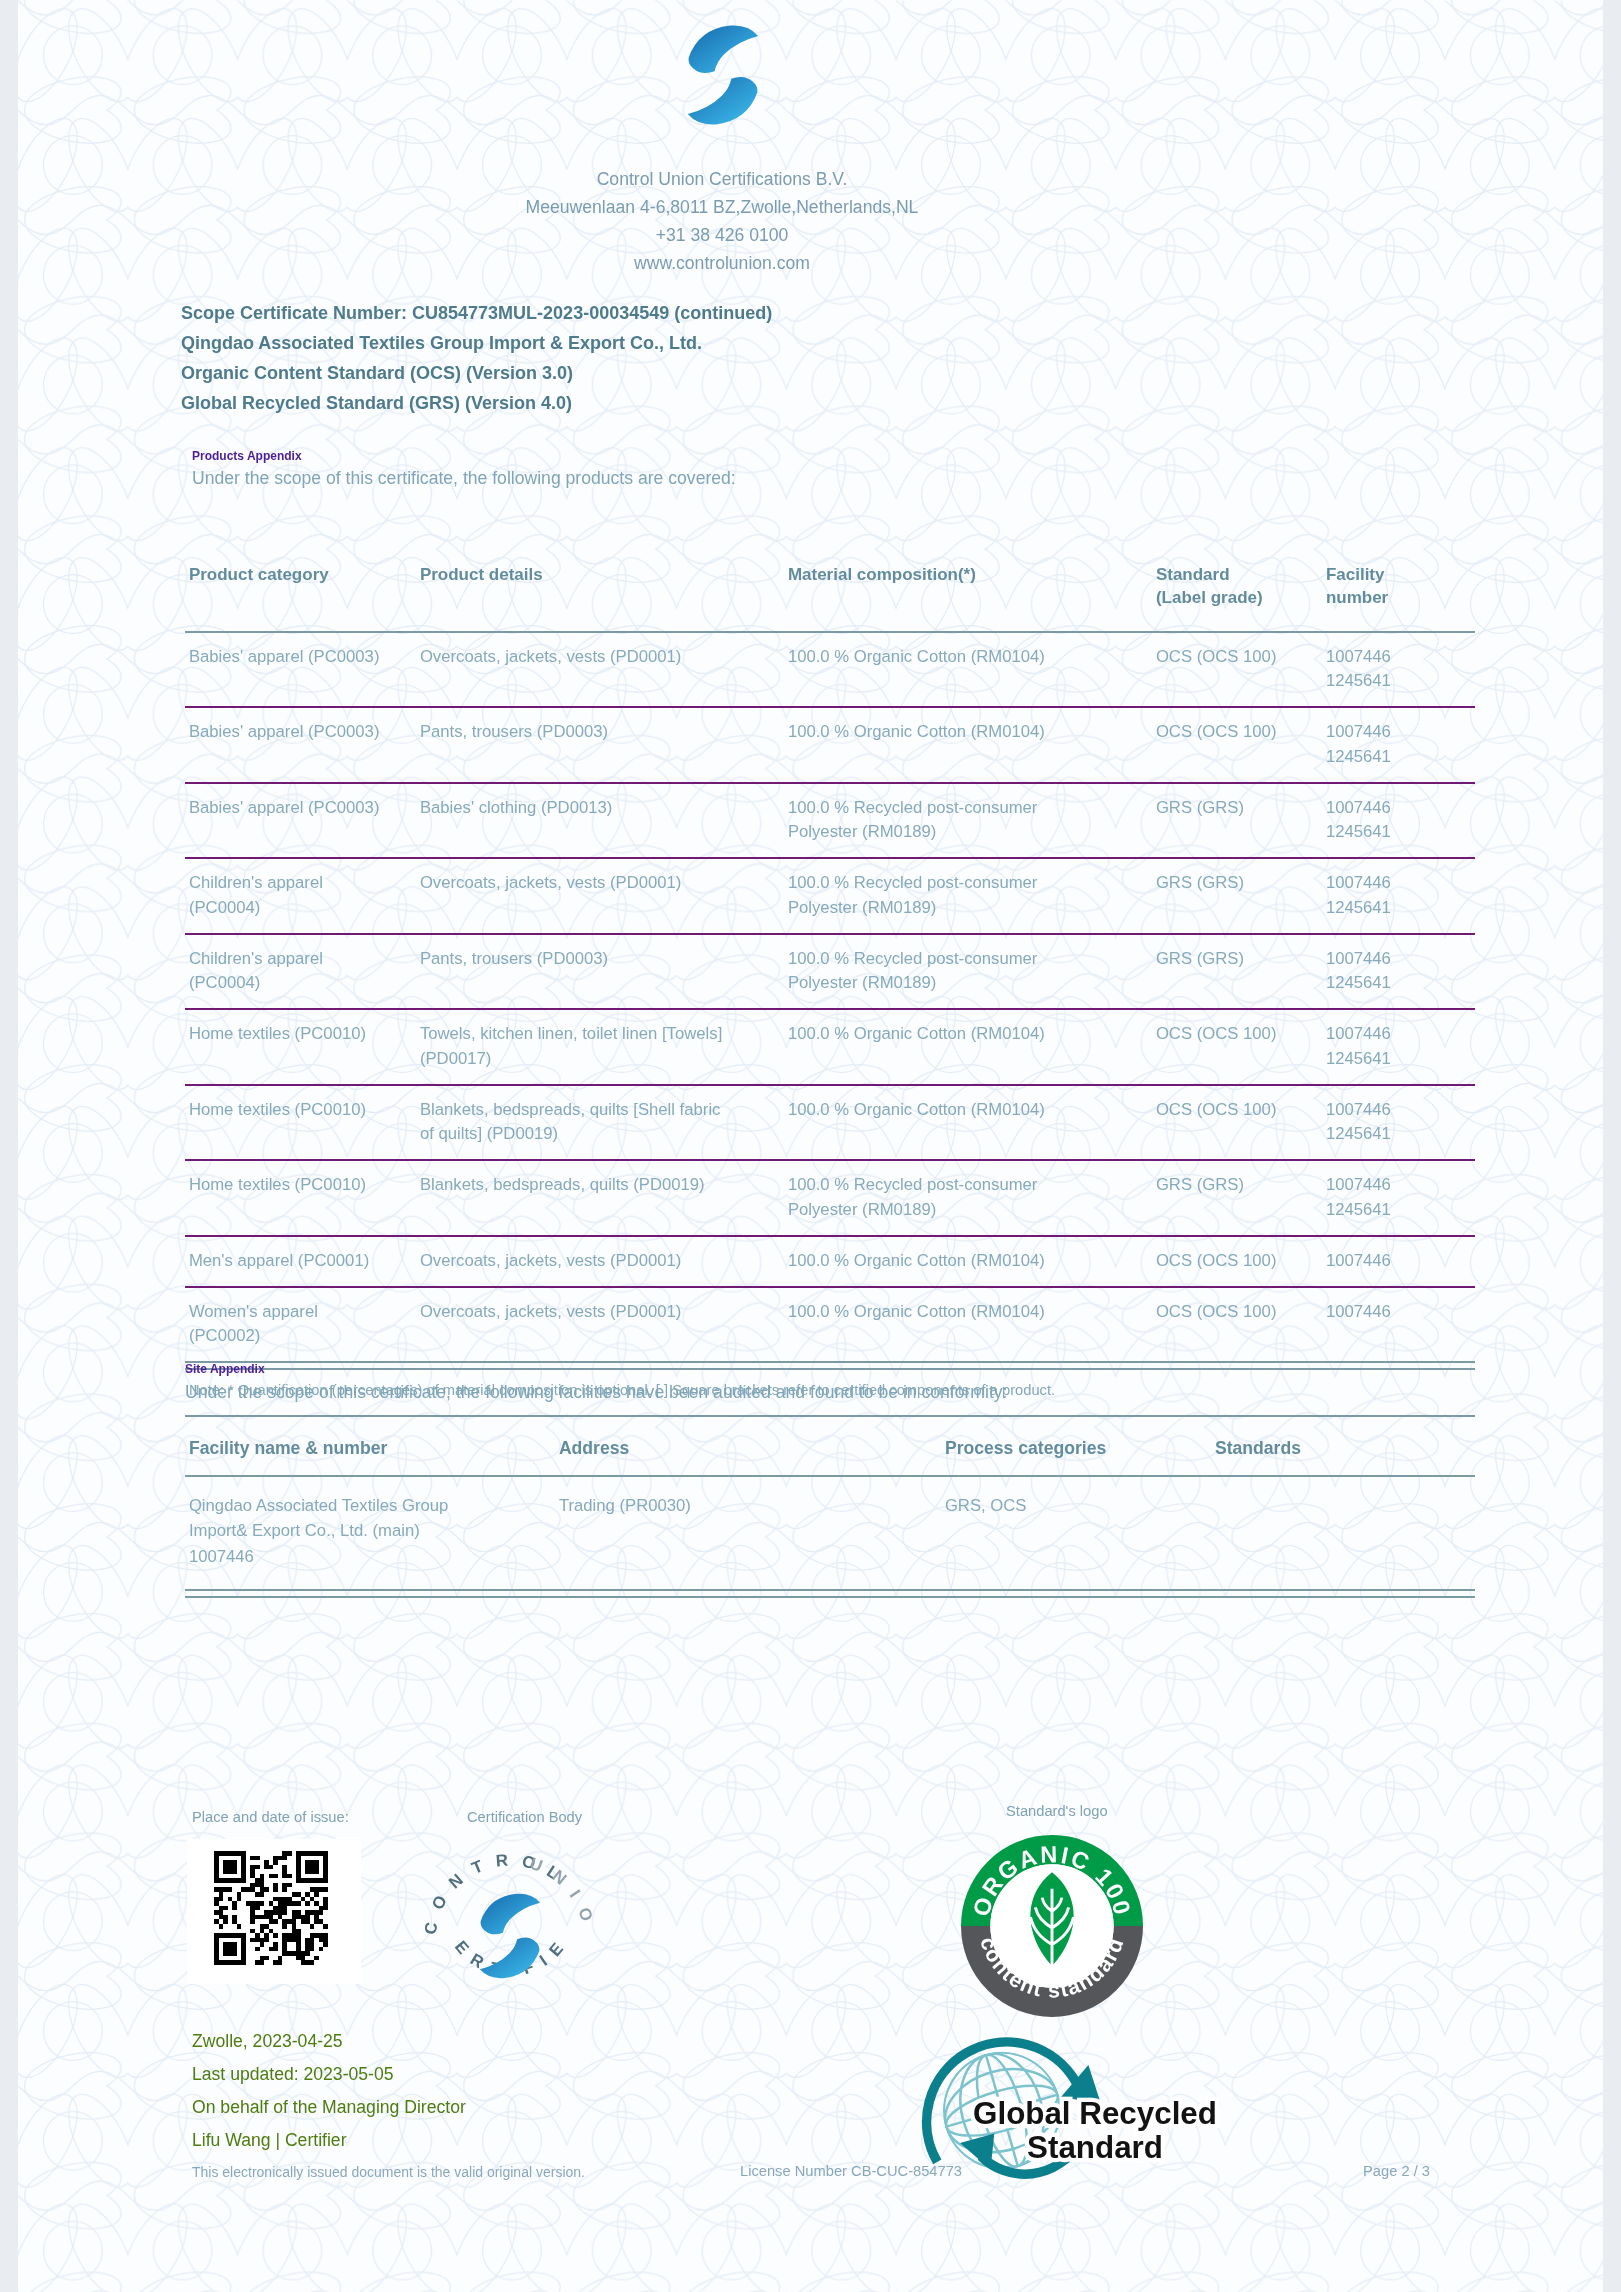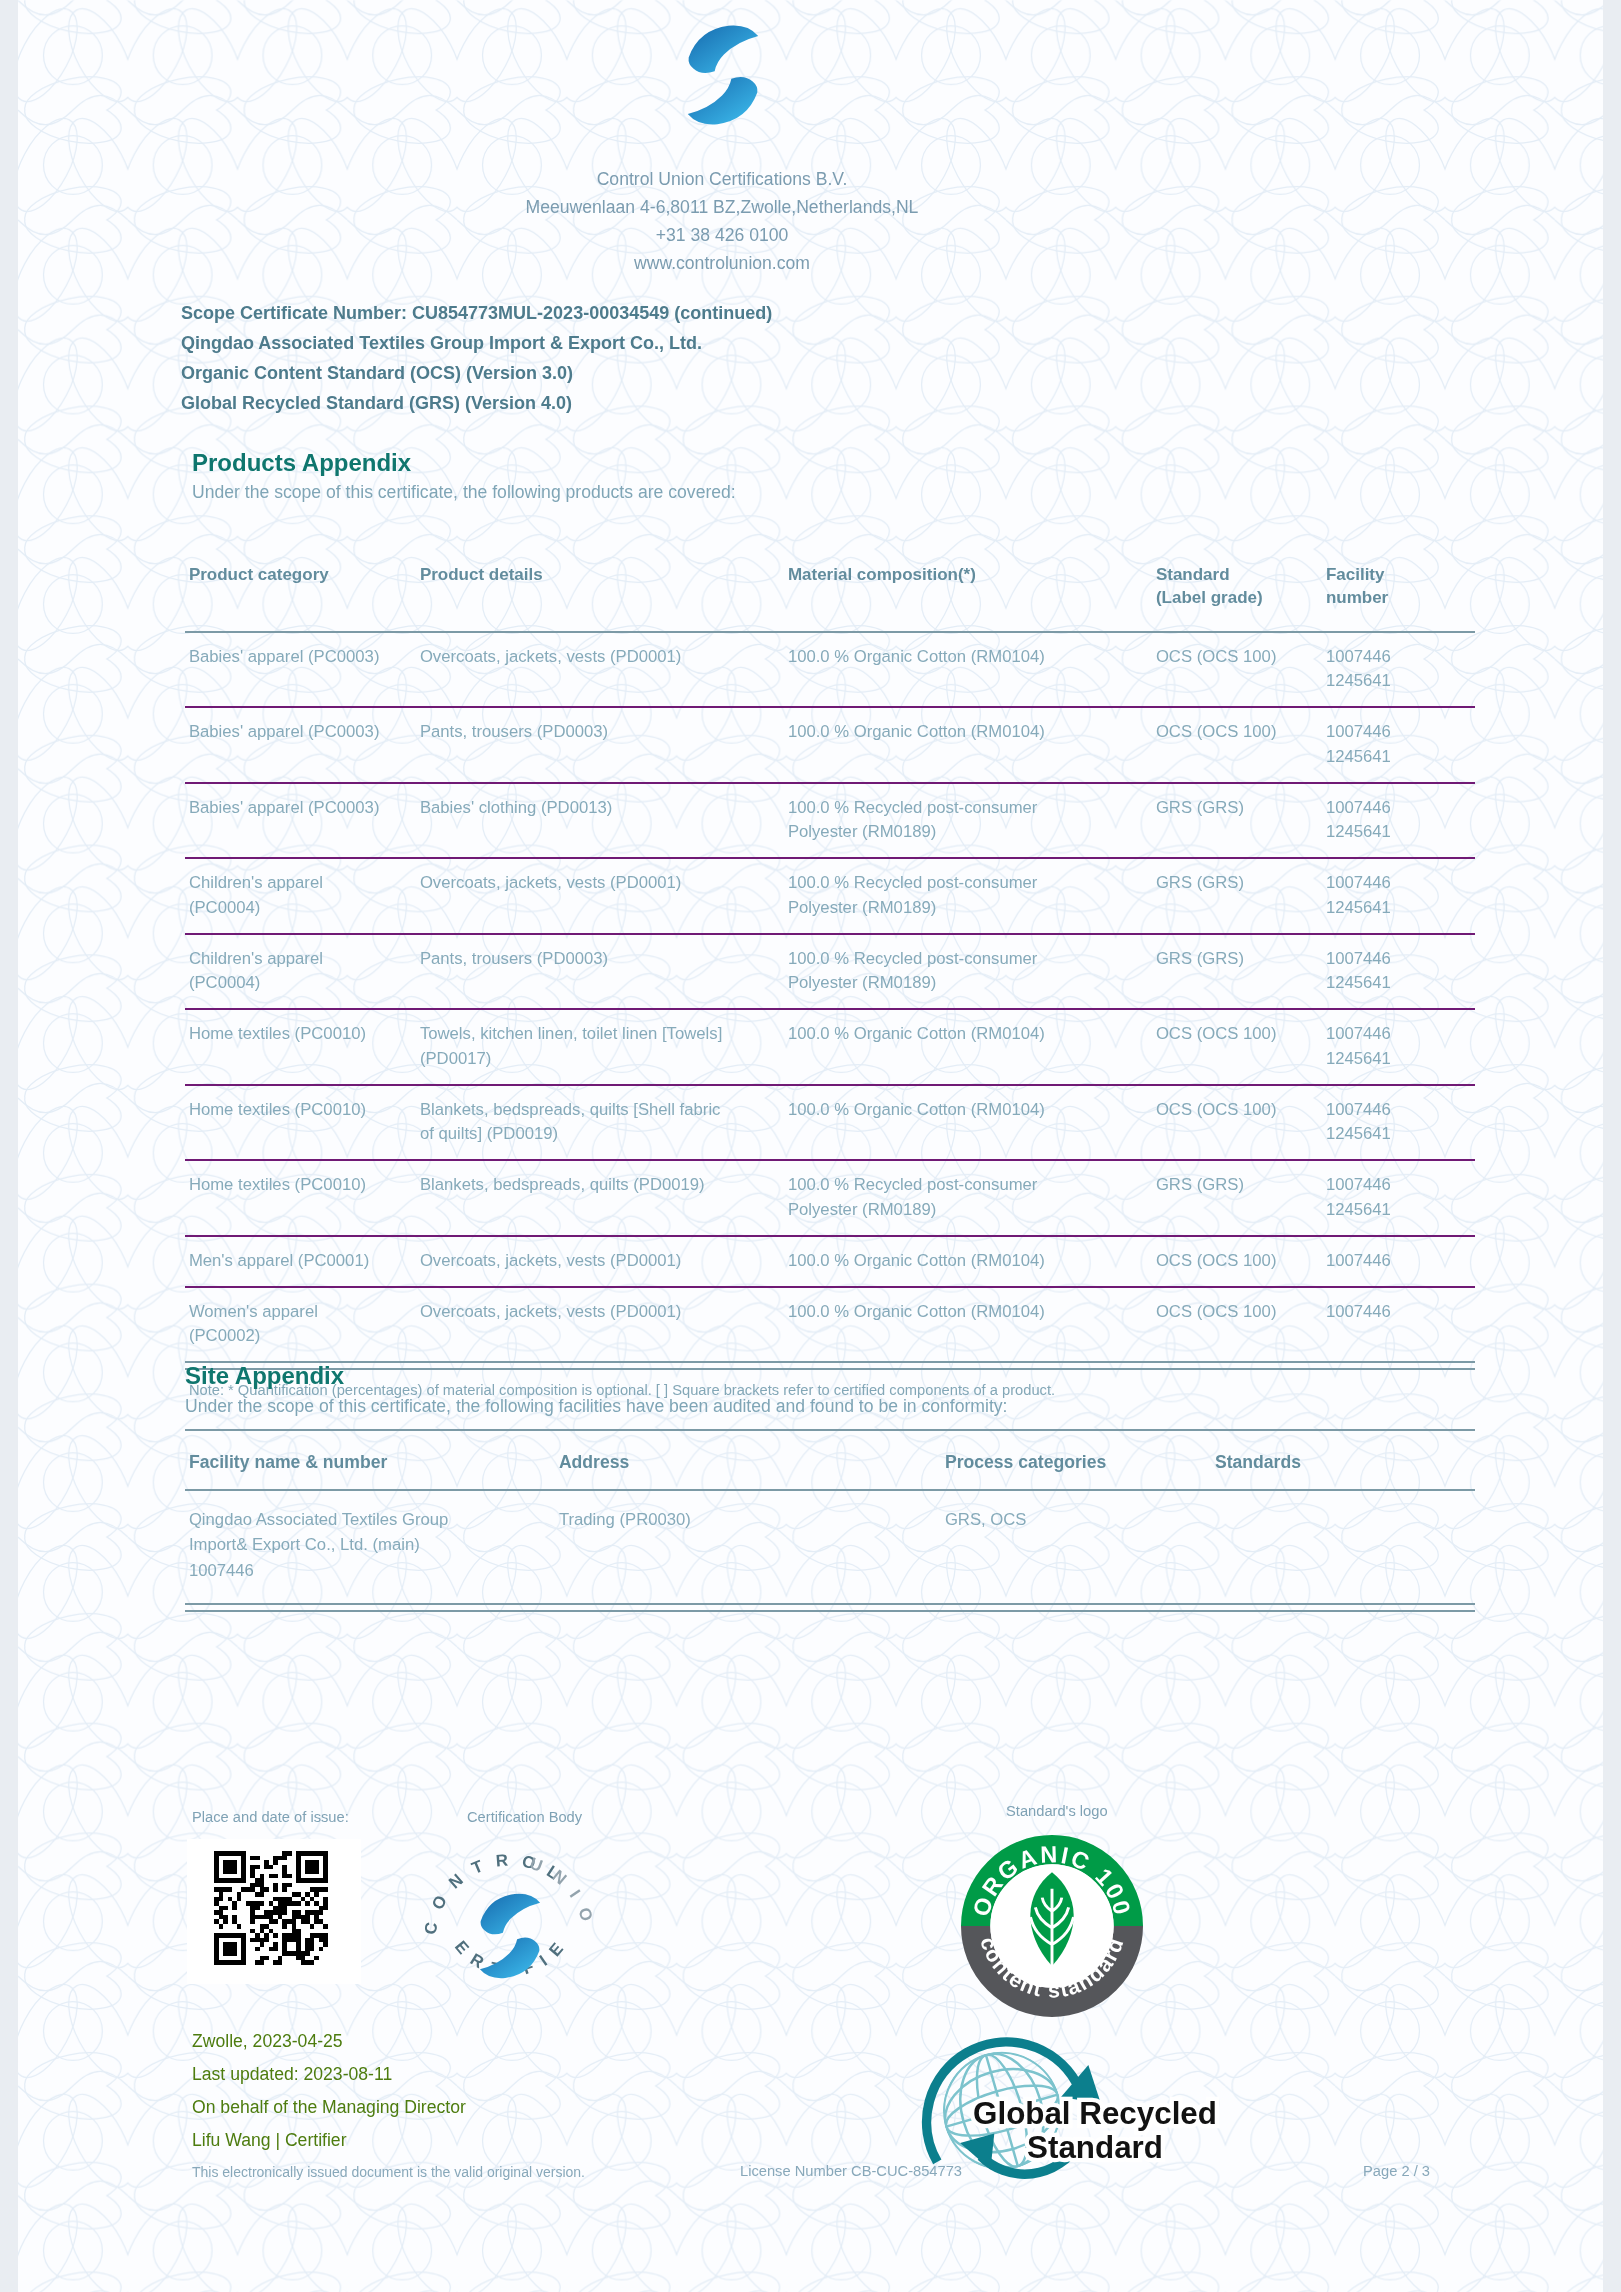--- a/index.html
+++ b/index.html
@@ -12,21 +12,21 @@
   .layer { position:absolute; z-index:1; }
 
   
   .hdr-text { left:361px; top:165px; width:686px; text-align:center;
     font-size:17.6px; line-height:28px; color:#7b9cb0; }
 
   
   .scope { left:163px; top:298px; font-size:18px; font-weight:bold;
     color:#4d7b8c; line-height:30px; }
 
-  .sec-title { font-size:24px; font-weight:bold; color:#0f766e; }
+  .sec-title { font-size:12px; font-weight:bold; color:#4c1d95; }
   .sec-sub { font-size:17.6px; color:#7fa5b6; }
 
   
   .ptable { left:167px; top:557px; width:1290px; }
   .prow, .phead { display:grid; grid-template-columns:231px 368px 368px 170px 154px; }
   .phead { border-bottom:2.9px solid #7c9aa6; min-height:74px; }
   .phead .th { font-size:17px; font-weight:bold; color:#628c9d; line-height:23.5px;
     padding:5.9px 17.6px 9.8px 3.9px; white-space:pre-line; }
   .prow { border-bottom:2px solid #701a75; }
   .prow .td { font-size:16.7px; line-height:24.5px; color:#86aaba;
@@ -471,21 +471,21 @@
     <text font-family="Liberation Sans, sans-serif" font-size="24" font-weight="bold" letter-spacing="2.5" fill="#ffffff">
       <textPath href="#org-top" startOffset="50%" text-anchor="middle">ORGANIC 100</textPath>
     </text>
     <text font-family="Liberation Sans, sans-serif" font-size="22" font-weight="bold" letter-spacing="1.5" fill="#ffffff">
       <textPath href="#org-bot" startOffset="50%" text-anchor="middle">content standard</textPath>
     </text>
   </svg>
 
   <div class="layer dates">
     <div>Zwolle, 2023-04-25</div>
-    <div>Last updated: 2023-08-11</div>
+    <div>Last updated: 2023-05-05</div>
     <div>On behalf of the Managing Director</div>
     <div>Lifu Wang | Certifier</div>
   </div>
 
   <svg class="layer" style="left:887px;top:2015px" width="323" height="178" viewBox="0 0 340 182" xmlns="http://www.w3.org/2000/svg">
     <defs>
       <clipPath id="globeclip">
           <circle cx="102" cy="98" r="62"></circle>
         </clipPath>
     </defs>

